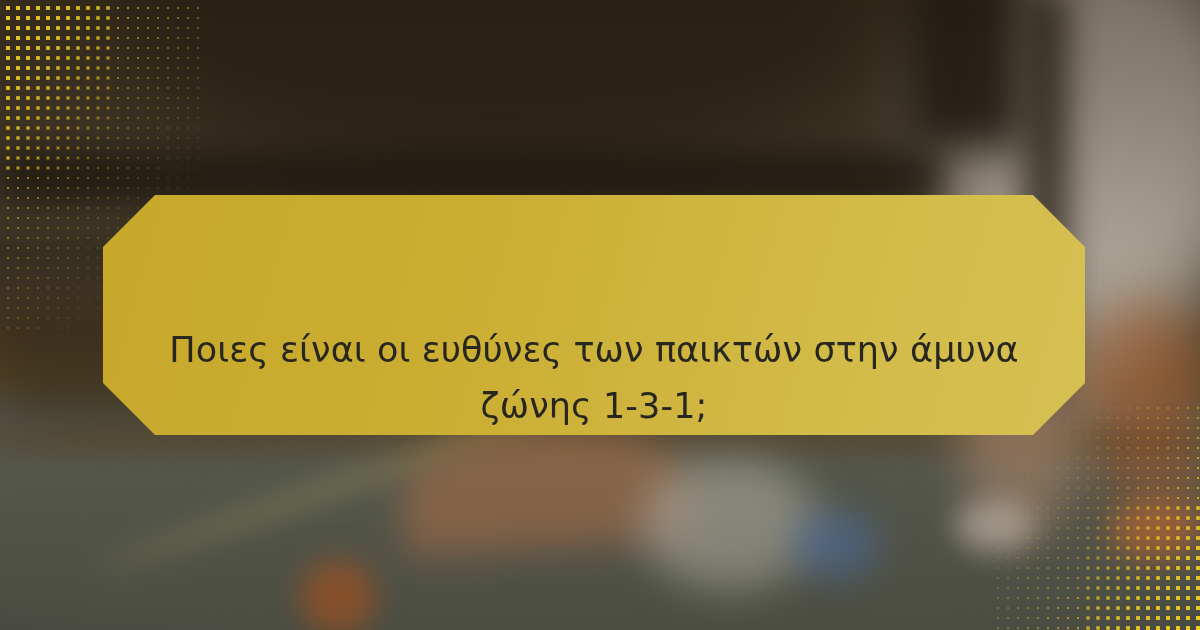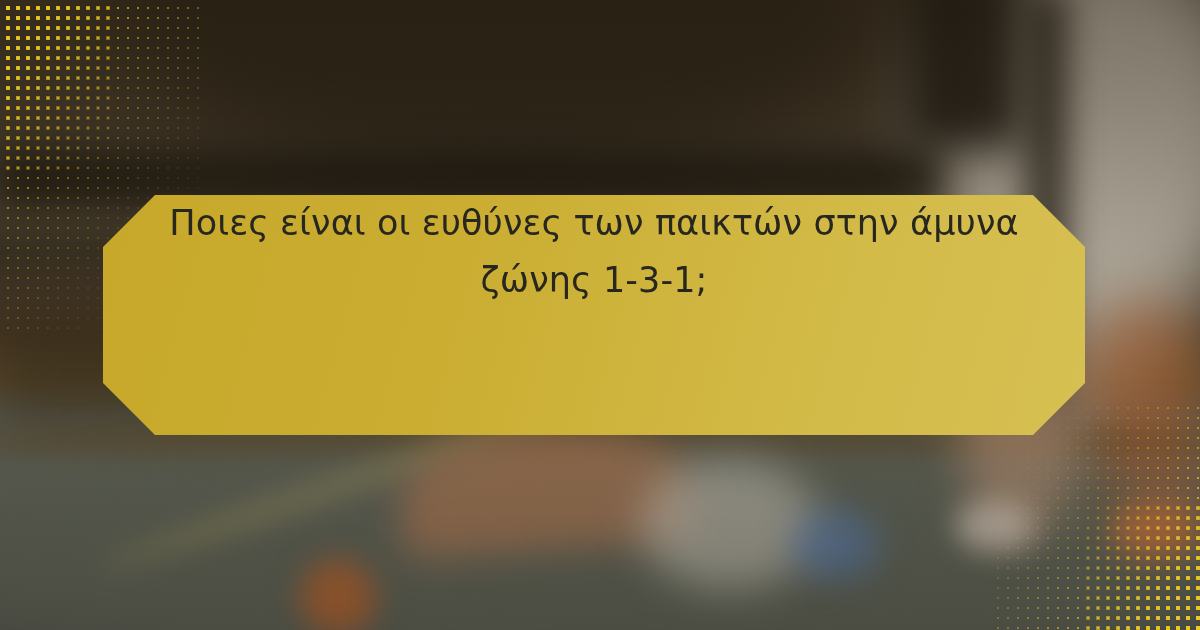--- a/index.html
+++ b/index.html
@@ -235,21 +235,21 @@
     clip-path: polygon(
       52px 0,
       100% 0,
       100% calc(100% - 52px),
       calc(100% - 52px) 100%,
       52px 100%,
       0 calc(100% - 52px),
       0 52px
     );
     display: flex;
-    align-items: flex-start;
+    align-items: flex-end;
     justify-content: center;
   }
   
   #banner.all-chamfer {
     clip-path: polygon(
       52px 0,
       calc(100% - 52px) 0,
       100% 52px,
       100% calc(100% - 52px),
       calc(100% - 52px) 100%,

